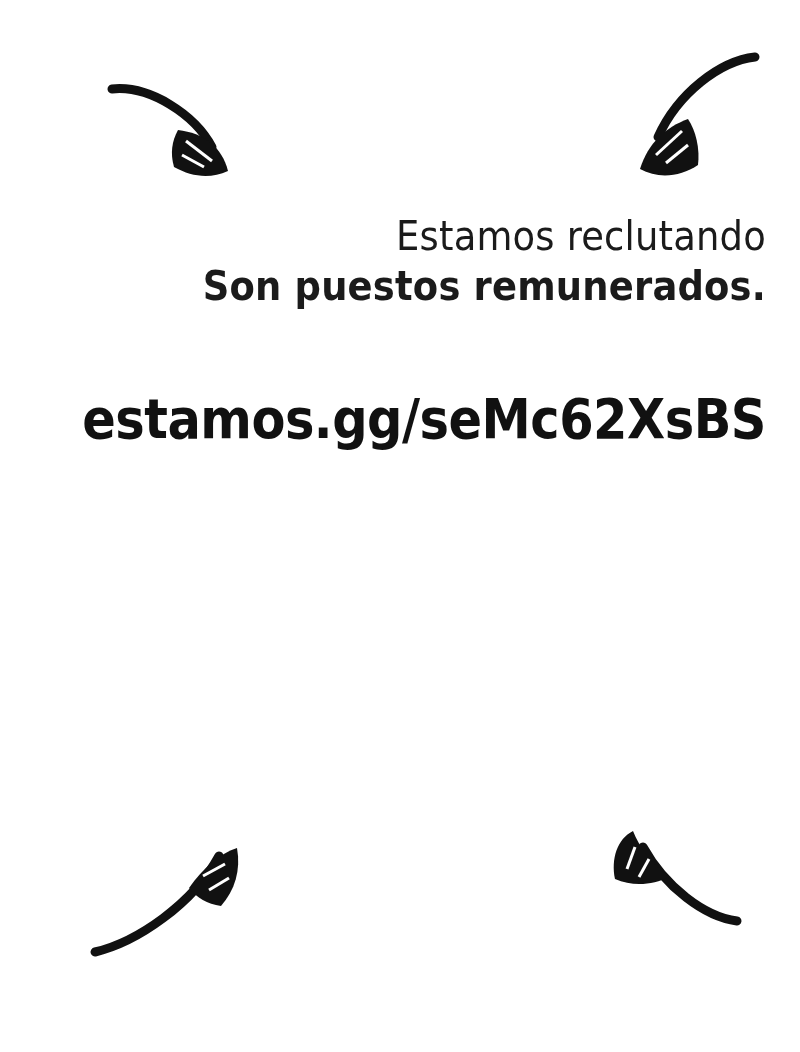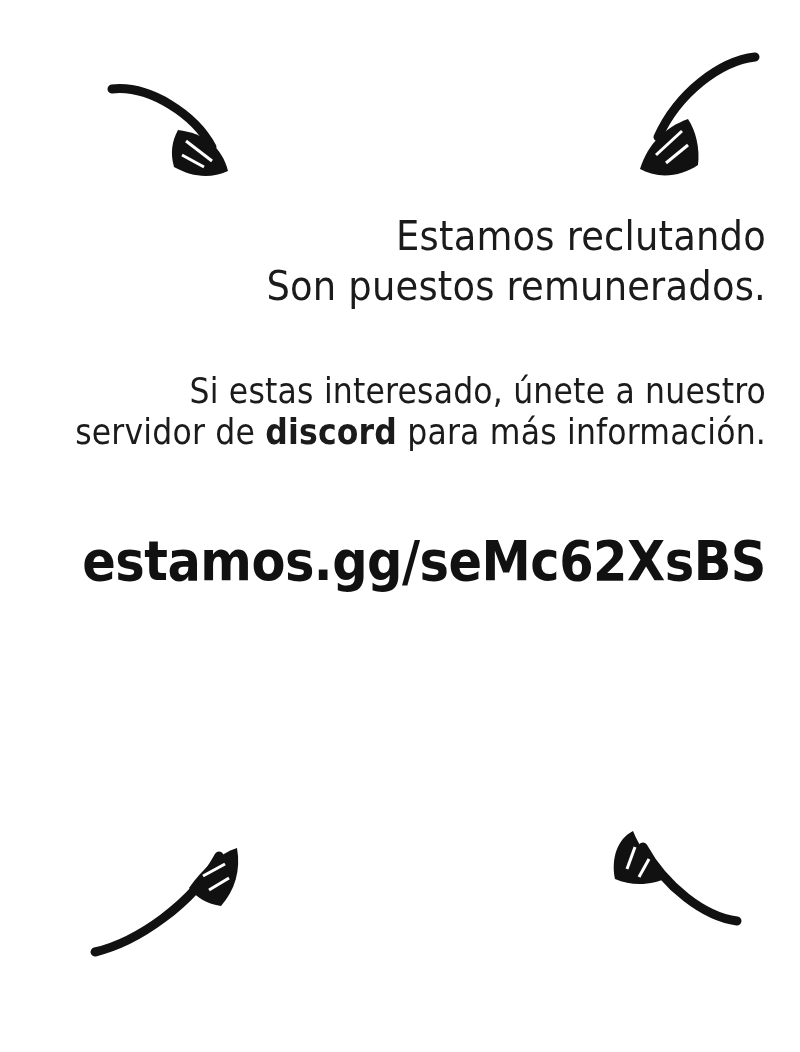--- a/index.html
+++ b/index.html
@@ -61,21 +61,21 @@
     font-weight: 800;
     color: #ed1c24;
     letter-spacing: -0.4px;
   }
   .headline-2 .bracket,
   .headline-2 .period {
     color: #111111;
   }
   .headline-3 {
     font-size: 41px;
-    font-weight: 400;
+    font-weight: 700;
     margin-top: 2px;
   }
 
   .para {
     margin-top: 70px;
   }
   .body-1 {
     font-size: 33px;
     font-weight: 400;
   }
@@ -129,24 +129,20 @@
   </div>
 
   <div class="content">
 
     <span class="line headline-1">Estamos reclutando</span>
 
 
     <span class="line headline-3">Son puestos remunerados.</span>
 
 
-    <div class="para2">
-      <span class="line body-3">Si estas interesado, únete a nuestro</span>
-      <span class="line body-4"><span>servidor de </span><b>discord</b><span> para más información.</span></span>
-    </div>
 
     <a class="link" href="#">estamos.gg/seMc62XsBS</a>
   </div>
 
   <div class="arrow arrow-bl">
     <svg viewBox="0 0 165 135" width="165" height="135" aria-hidden="true">
       <path d="M10 122 C52 112 108 74 134 26" fill="none" stroke="#111111" stroke-width="9" stroke-linecap="round"></path>
       <path d="M104 58 C118 38 134 24 152 18 C156 40 150 60 136 76 C122 74 112 68 104 58 Z" fill="#111111"></path>
       <path d="M118 46 L140 34" fill="none" stroke="#ffffff" stroke-width="3"></path>
       <path d="M124 60 L144 48" fill="none" stroke="#ffffff" stroke-width="3"></path>

